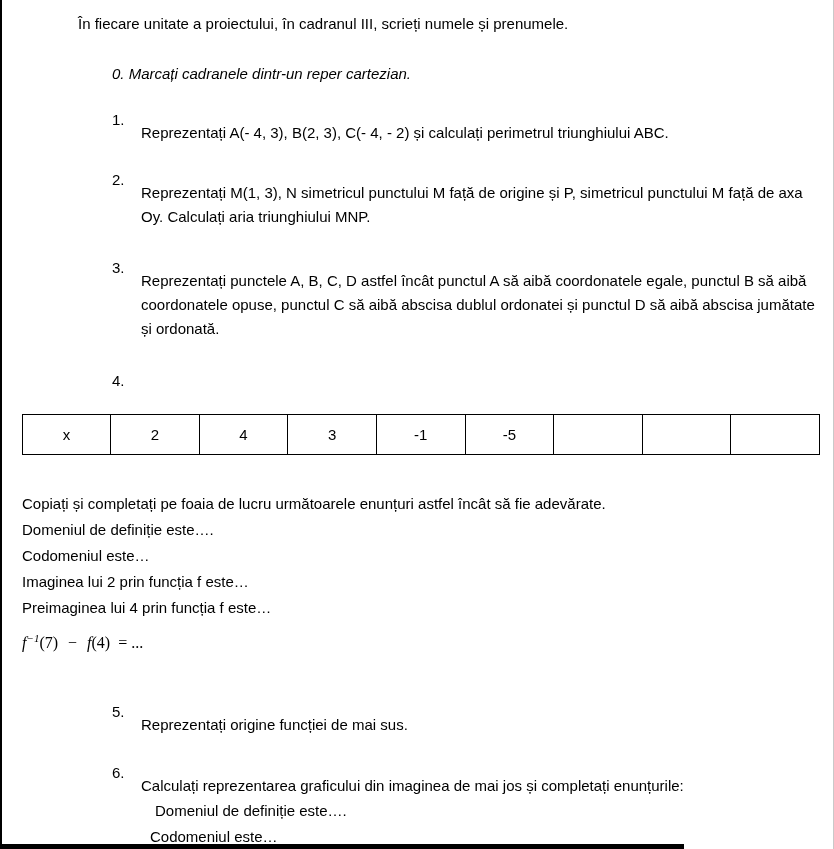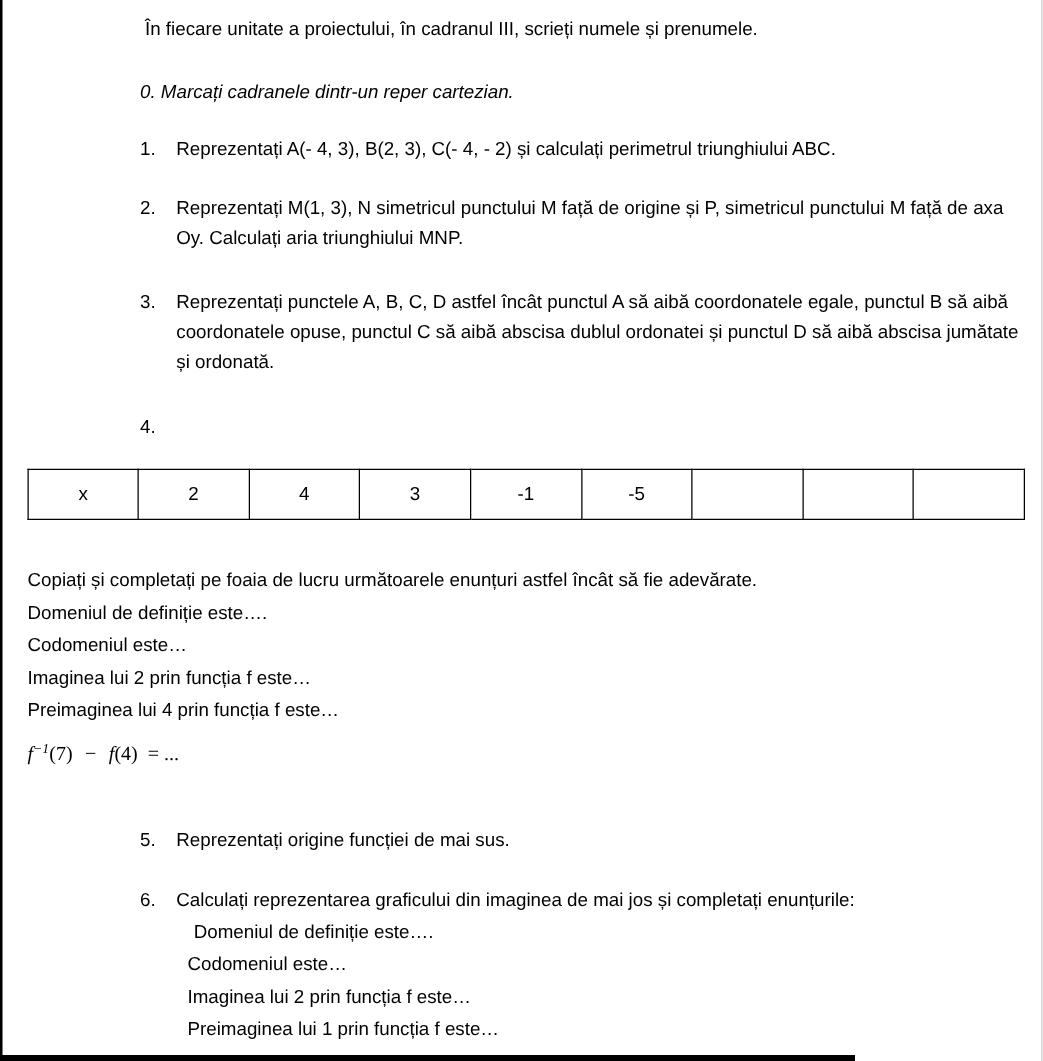--- a/index.html
+++ b/index.html
@@ -9,26 +9,26 @@
     font-size: 15px;
     color: #000;
     background: #fff;
     position: relative;
     overflow: hidden;
   }
   .page { position: relative; width: 100%; height: 100%; padding-top: 12px; border-right: 1px solid #c9c9c9; }
   .left-edge { position: absolute; left: 0; top: 0; width: 2px; height: 100%; background: #000; }
   .bottom-edge { position: absolute; left: 0; bottom: 0; width: 684px; height: 5px; background: #000; }
 
-  .header { padding-left: 78px; line-height: 24px; margin-left: 38px; }
+  .header { padding-left: 78px; line-height: 24px; }
   .task0 { padding-left: 112px; line-height: 24px; margin-top: 26px; font-style: italic; }
 
   .task { display: flex; padding-left: 112px; line-height: 24px; }
   .task .num { flex: 0 0 29px; width: 29px; }
-  .task .txt { flex: 1; padding-right: 8px; }
+  .task .txt { flex: 1; padding-right: 8px; margin-top: 13px; }
   .task-1 { margin-top: 22px; }
   .task-2 { margin-top: 23px; }
   .task-3 { margin-top: 27px; }
   .task-4 { margin-top: 28px; }
   .task-5 { margin-top: 44px; }
   .task-6 { margin-top: 24px; }
 
   table.func-table {
     margin: 21px 0 0 22px;
     width: 798px;

